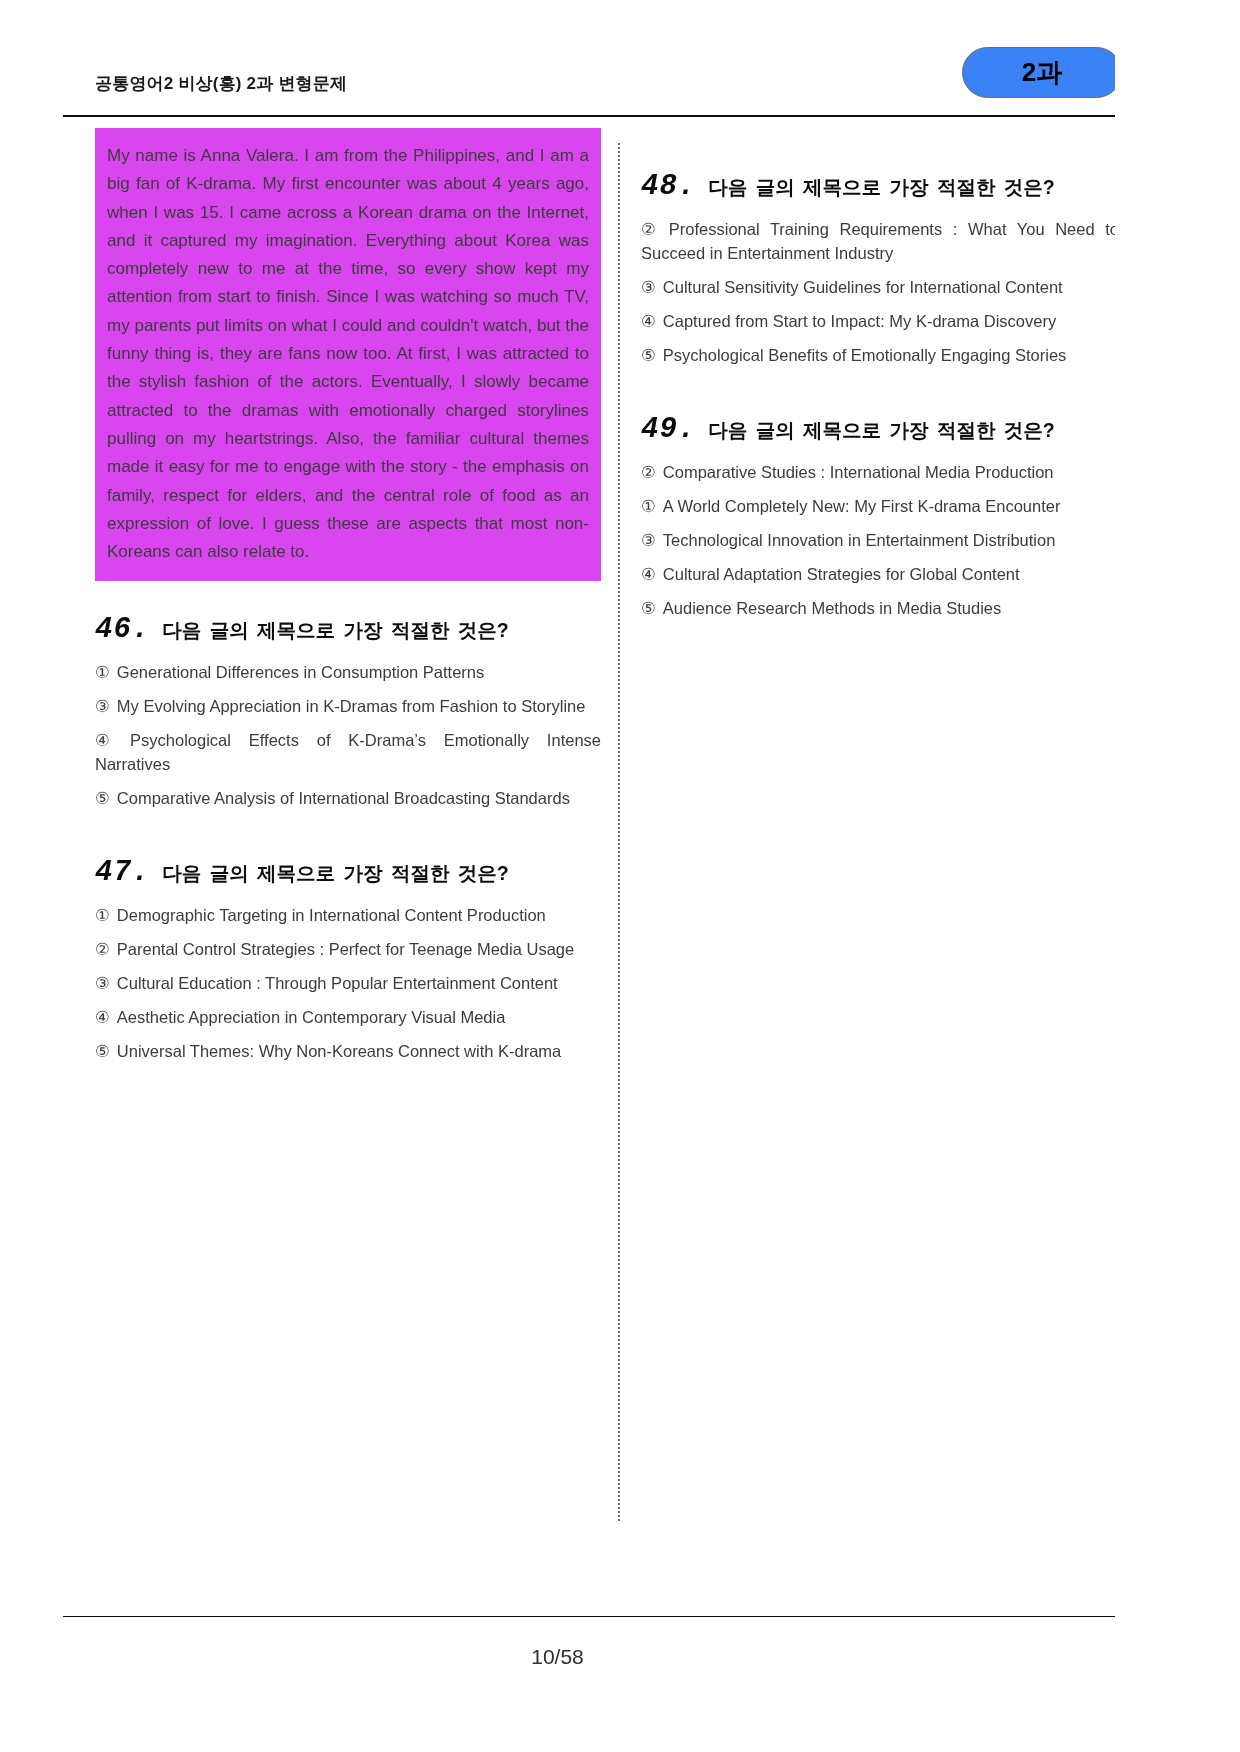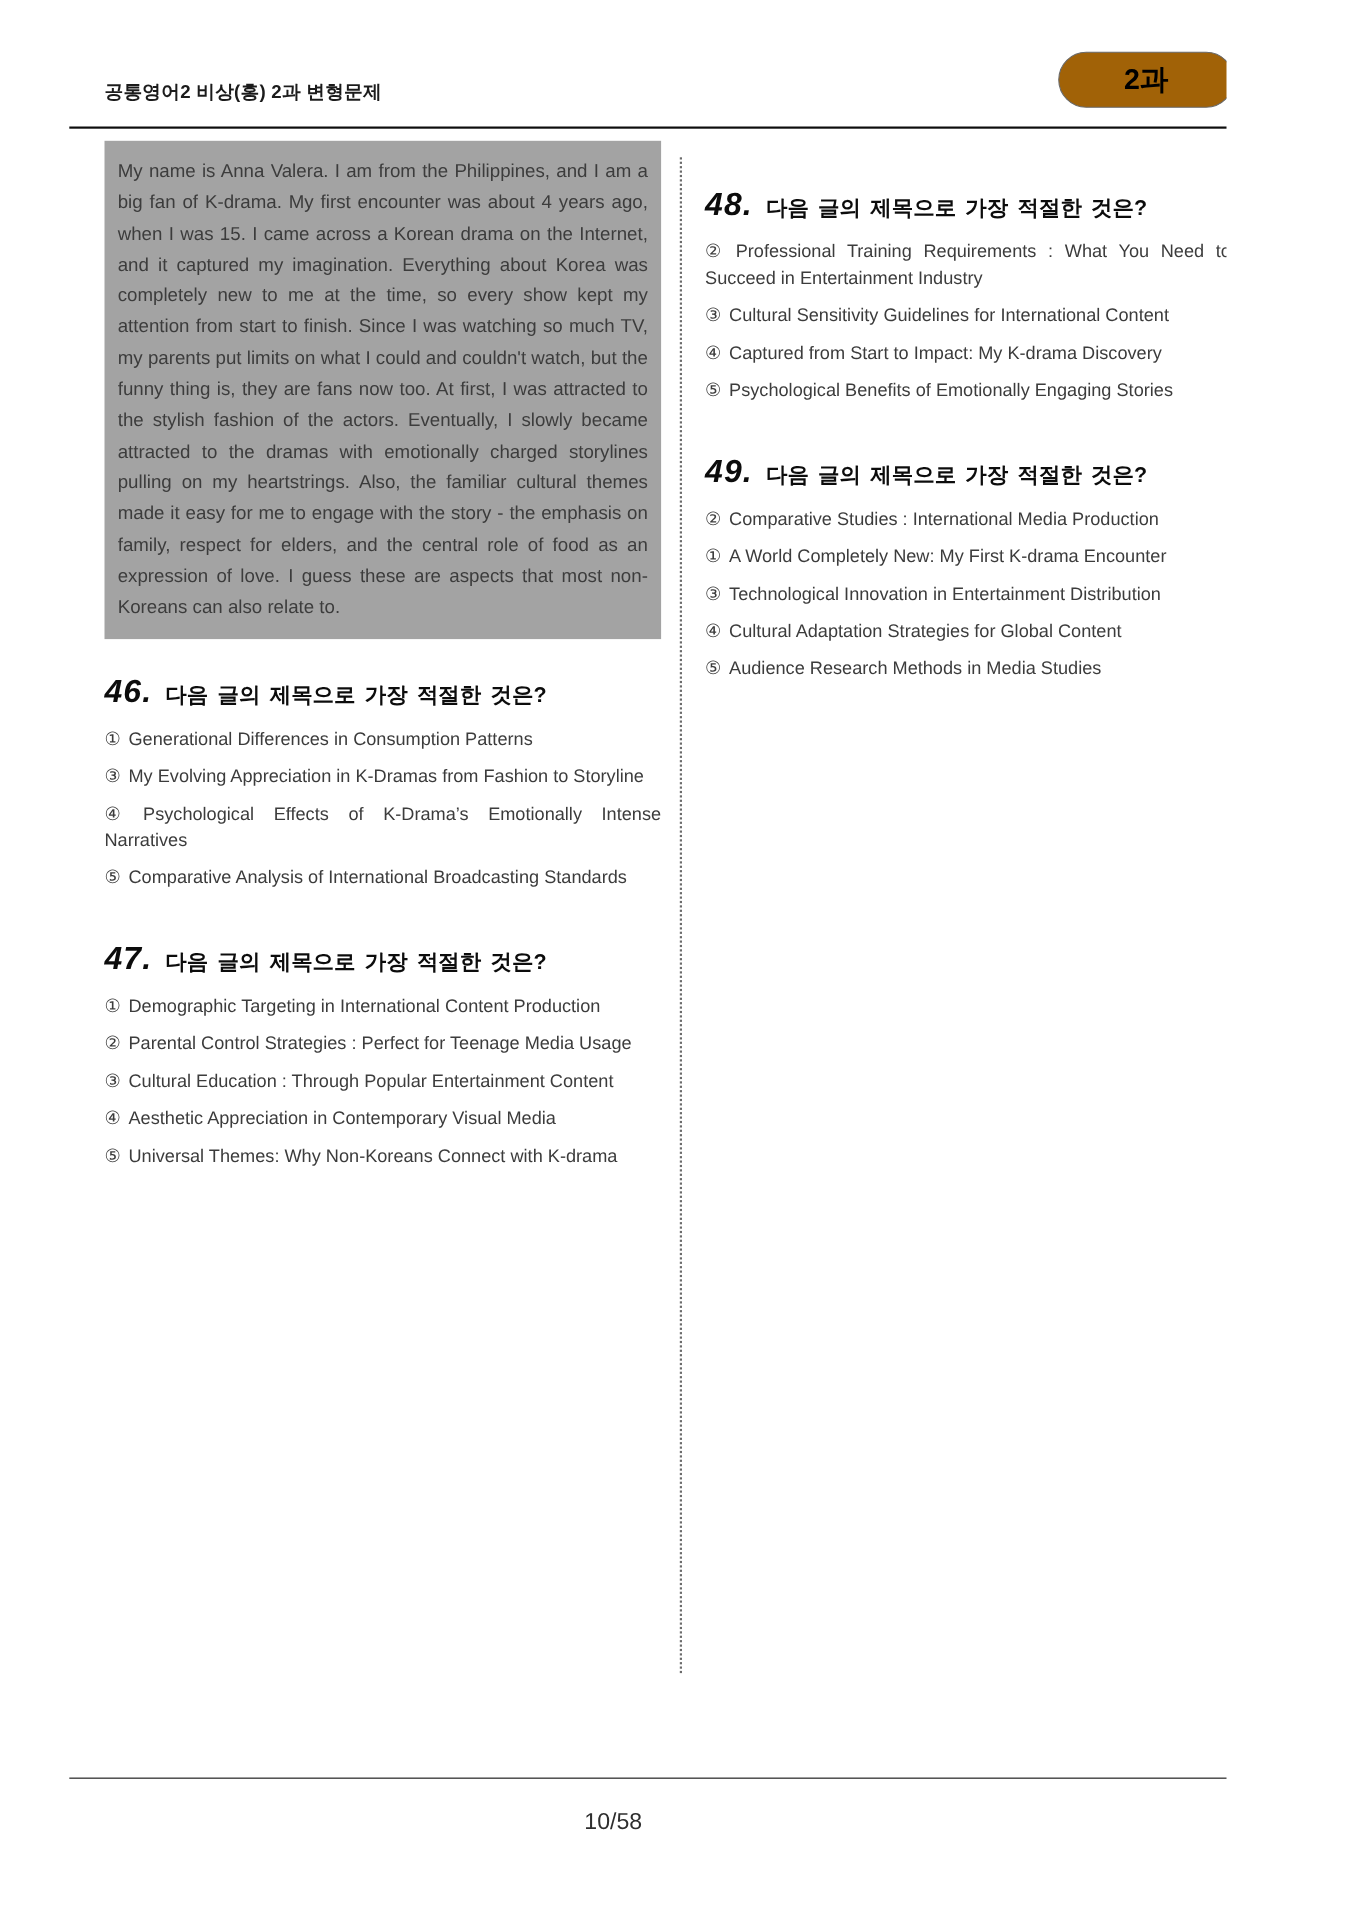--- a/index.html
+++ b/index.html
@@ -27,21 +27,21 @@
     left: 962px; top: 47px;
     width: 160px; height: 51px;
     border: 1.6px solid #6a6a6a;
     border-radius: 26px;
     display: flex;
     align-items: center;
     justify-content: center;
     font-size: 26px;
     font-weight: bold;
     color: #000000;
-    background: #a16207;
+    background: #3b82f6;
   }
   .header-rule {
     position: absolute;
     left: 63px; top: 115px;
     width: 1114px;
     border-top: 2px solid #0d0d0d;
   }
   
   .col-left {
     position: absolute;
@@ -54,40 +54,40 @@
     height: 1378px;
     border-left: 2px dotted #6b6b6b;
   }
   .col-right {
     position: absolute;
     left: 641px; top: 128px;
     width: 478px;
   }
   
   .passage-box {
-    background: #a3a3a3;
+    background: #d946ef;
     padding: 14px 12px 15px 12px;
     font-size: 17px;
     line-height: 28.3px;
     text-align: justify;
     color: #3c3c3c;
   }
   
   .question { margin-top: 32px; }
   .q47 { margin-top: 46px; }
   .q48 { margin-top: 42px; }
   .q49 { margin-top: 46px; }
   .q-head {
     display: flex;
     align-items: baseline;
     margin-bottom: 15px;
     white-space: nowrap;
   }
   .q-num {
-    font-family: Liberation Sans, sans-serif;
+    font-family: Liberation Mono, monospace;
     font-style: italic;
     font-size: 29px;
     font-weight: bold;
     color: #0c0c0c;
     margin-right: 12px;
     letter-spacing: 1px;
   }
   .q-stem {
     font-size: 19.5px;
     font-weight: bold;

